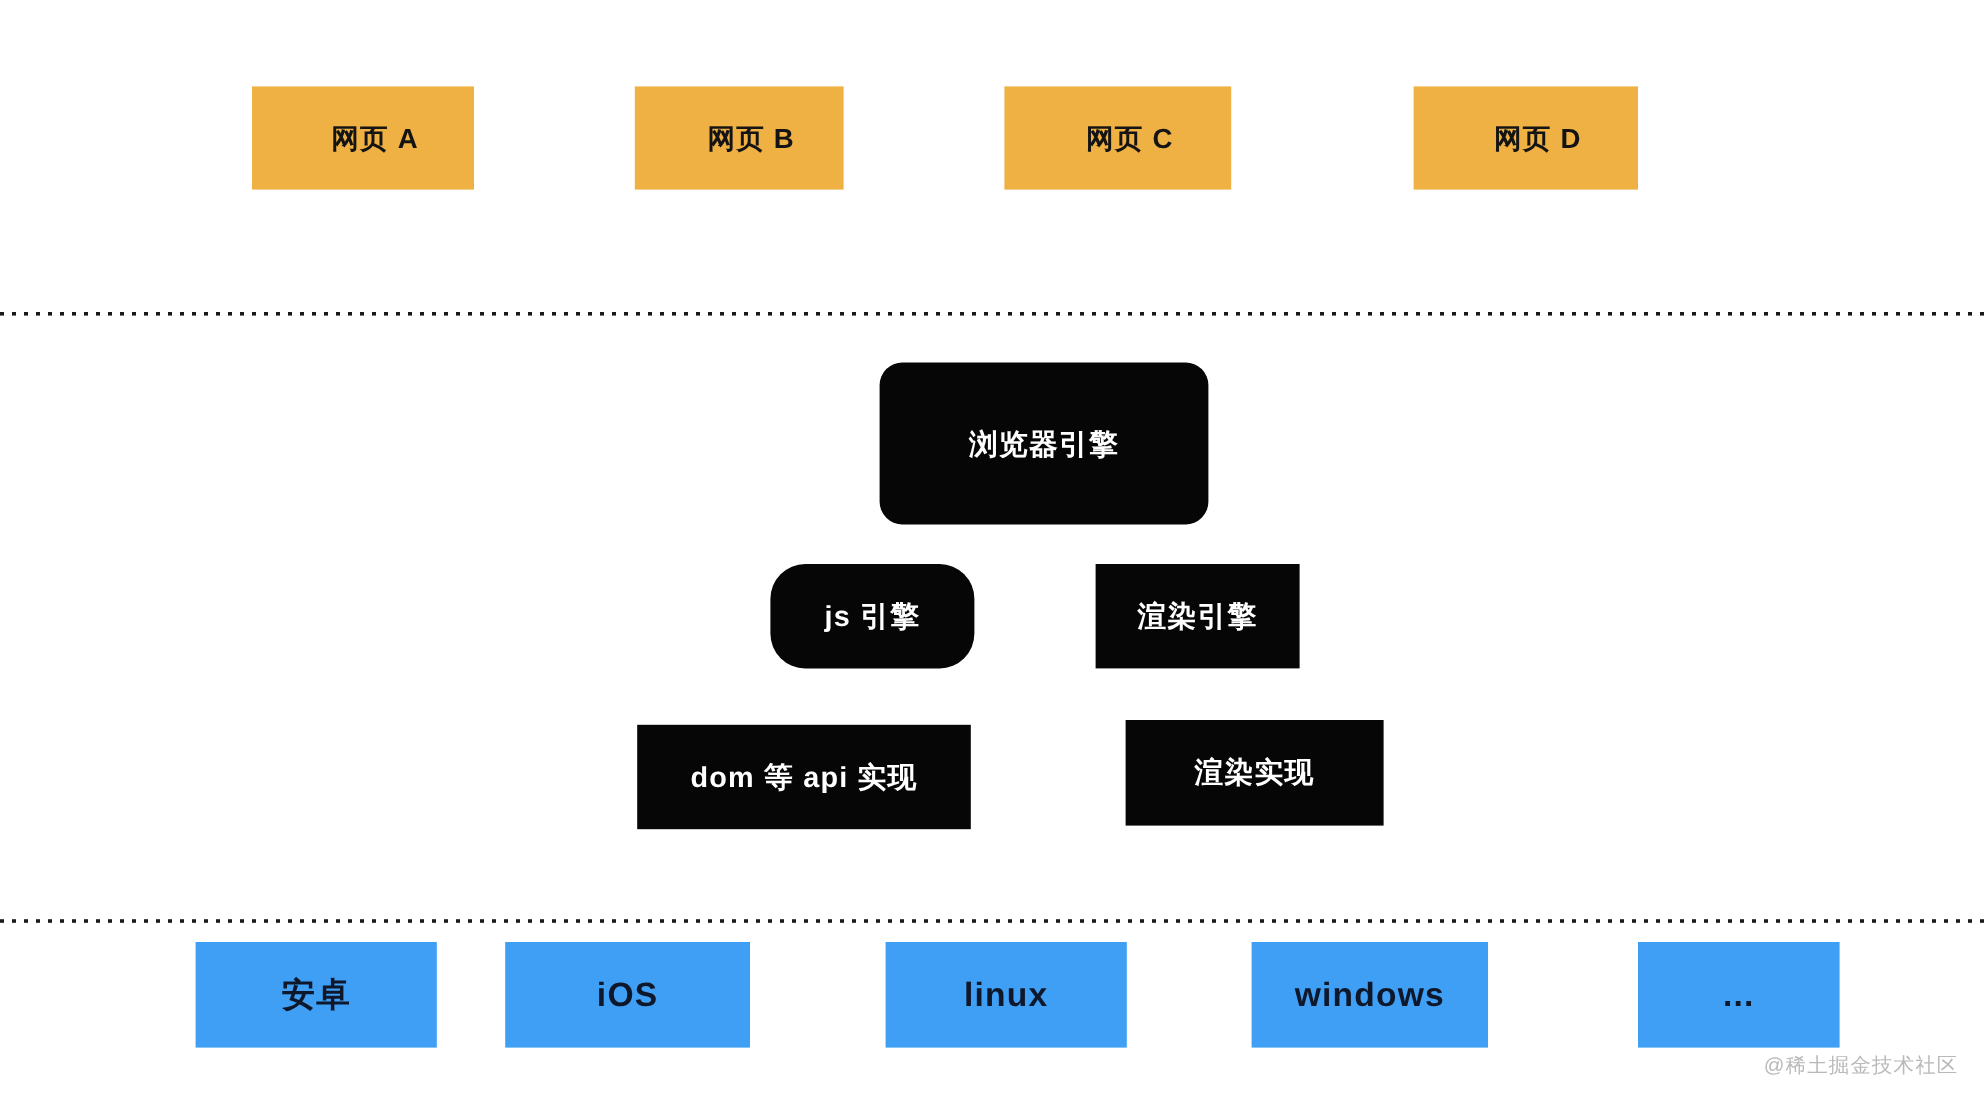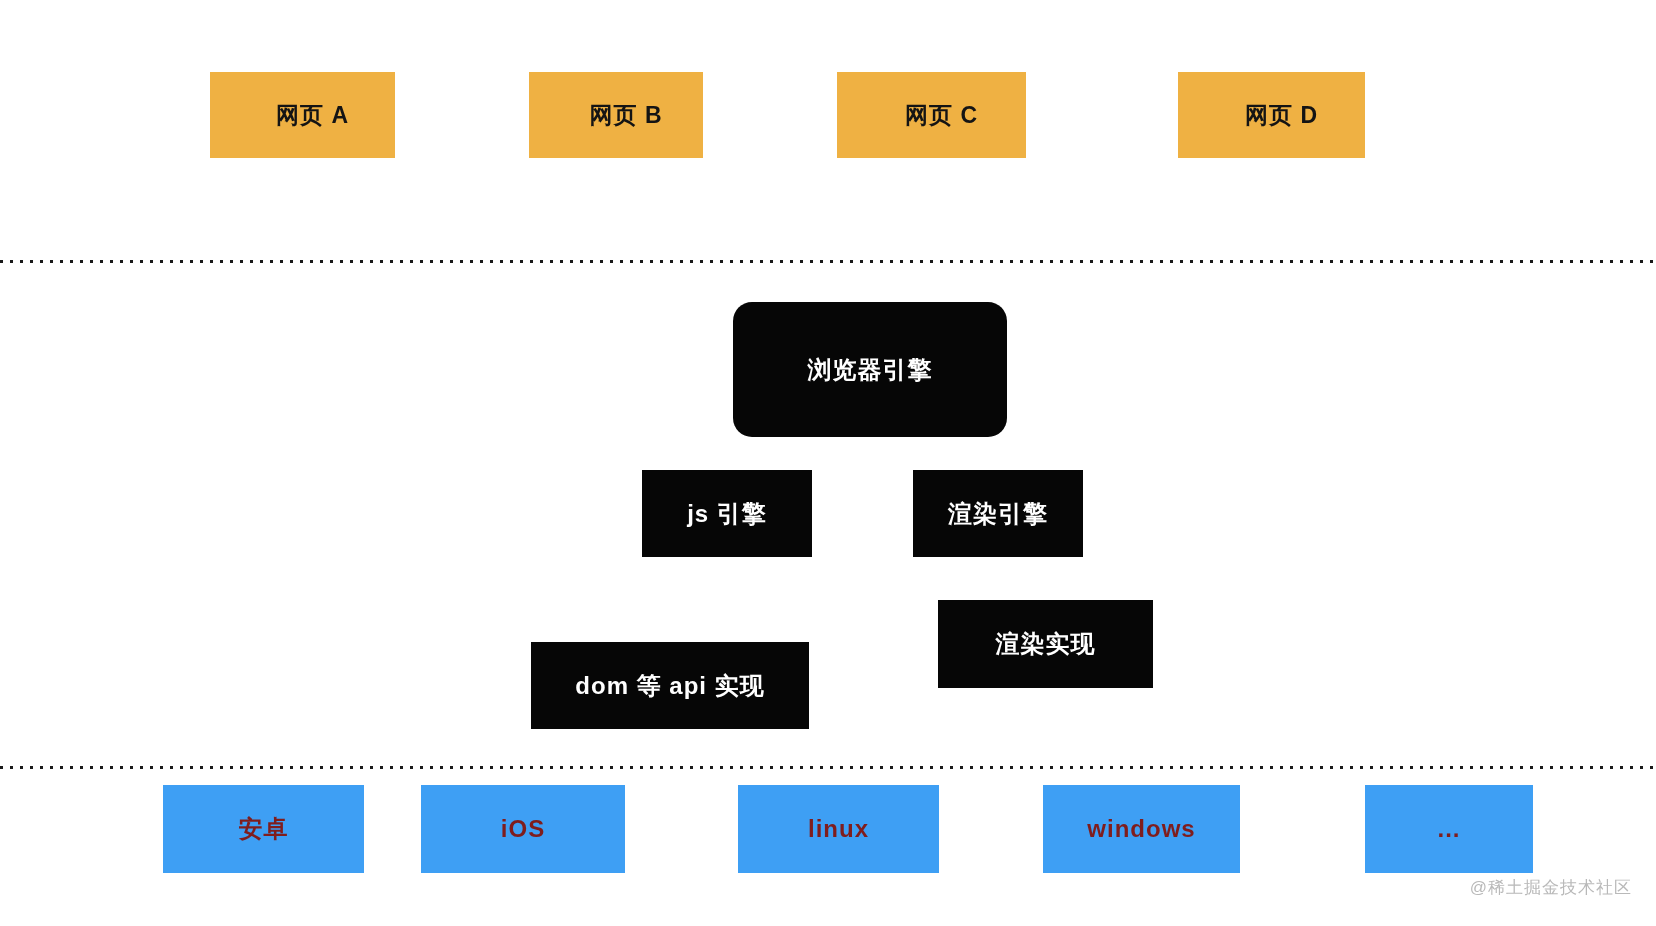--- a/index.html
+++ b/index.html
@@ -26,22 +26,22 @@
     font-size: 23px;
     padding-left: 20px;
   }
   .engine-box {
     background: var(--engine-fill, #060606);
     color: var(--engine-text, #ffffff);
     font-size: 24px;
   }
   .platform-box {
     background: var(--platform-fill, #3e9ff4);
-    color: #7f1d1d;
-    font-size: 24px;
+    color: #0f172a;
+    font-size: 28px;
   }
   .dotted-line {
     position: absolute;
     left: 0;
     width: 1656px;
     height: 3px;
     background: repeating-linear-gradient(90deg, var(--dot, #1a1a1a) 0 3px, transparent 3px 10px);
   }
   .watermark {
     position: absolute;
@@ -54,23 +54,23 @@
   
   #web-a { left: 210px;  top: 72px; width: 185px; height: 86px; }
   #web-b { left: 529px;  top: 72px; width: 174px; height: 86px; }
   #web-c { left: 837px;  top: 72px; width: 189px; height: 86px; }
   #web-d { left: 1166px; top: 72px; width: 187px; height: 86px; margin-left: 12px; }
   
   #sep-top    { top: 260px; }
   #sep-bottom { top: 766px; }
   
   #browser-engine { left: 733px; top: 302px; width: 274px; height: 135px; border-radius: 19px; }
-  #js-engine      { left: 642px; top: 470px; width: 170px; height: 87px; }
+  #js-engine      { left: 642px; top: 470px; width: 170px; height: 87px; border-radius: 29px; }
   #render-engine  { left: 913px; top: 470px; width: 170px; height: 87px; align-items: center; }
-  #dom-impl       { left: 531px; top: 642px; width: 278px; height: 87px; }
+  #dom-impl       { left: 531px; top: 604px; width: 278px; height: 87px; }
   #render-impl    { left: 938px; top: 600px; width: 215px; height: 88px; }
   
   #platform-android { left: 163px;  top: 785px; width: 201px; height: 88px; }
   #platform-ios     { left: 421px;  top: 785px; width: 204px; height: 88px; }
   #platform-linux   { left: 738px;  top: 785px; width: 201px; height: 88px; }
   #platform-windows { left: 1043px; top: 785px; width: 197px; height: 88px; }
   #platform-more    { left: 1365px; top: 785px; width: 168px; height: 88px; }
 </style>
 </head>
 <body>

